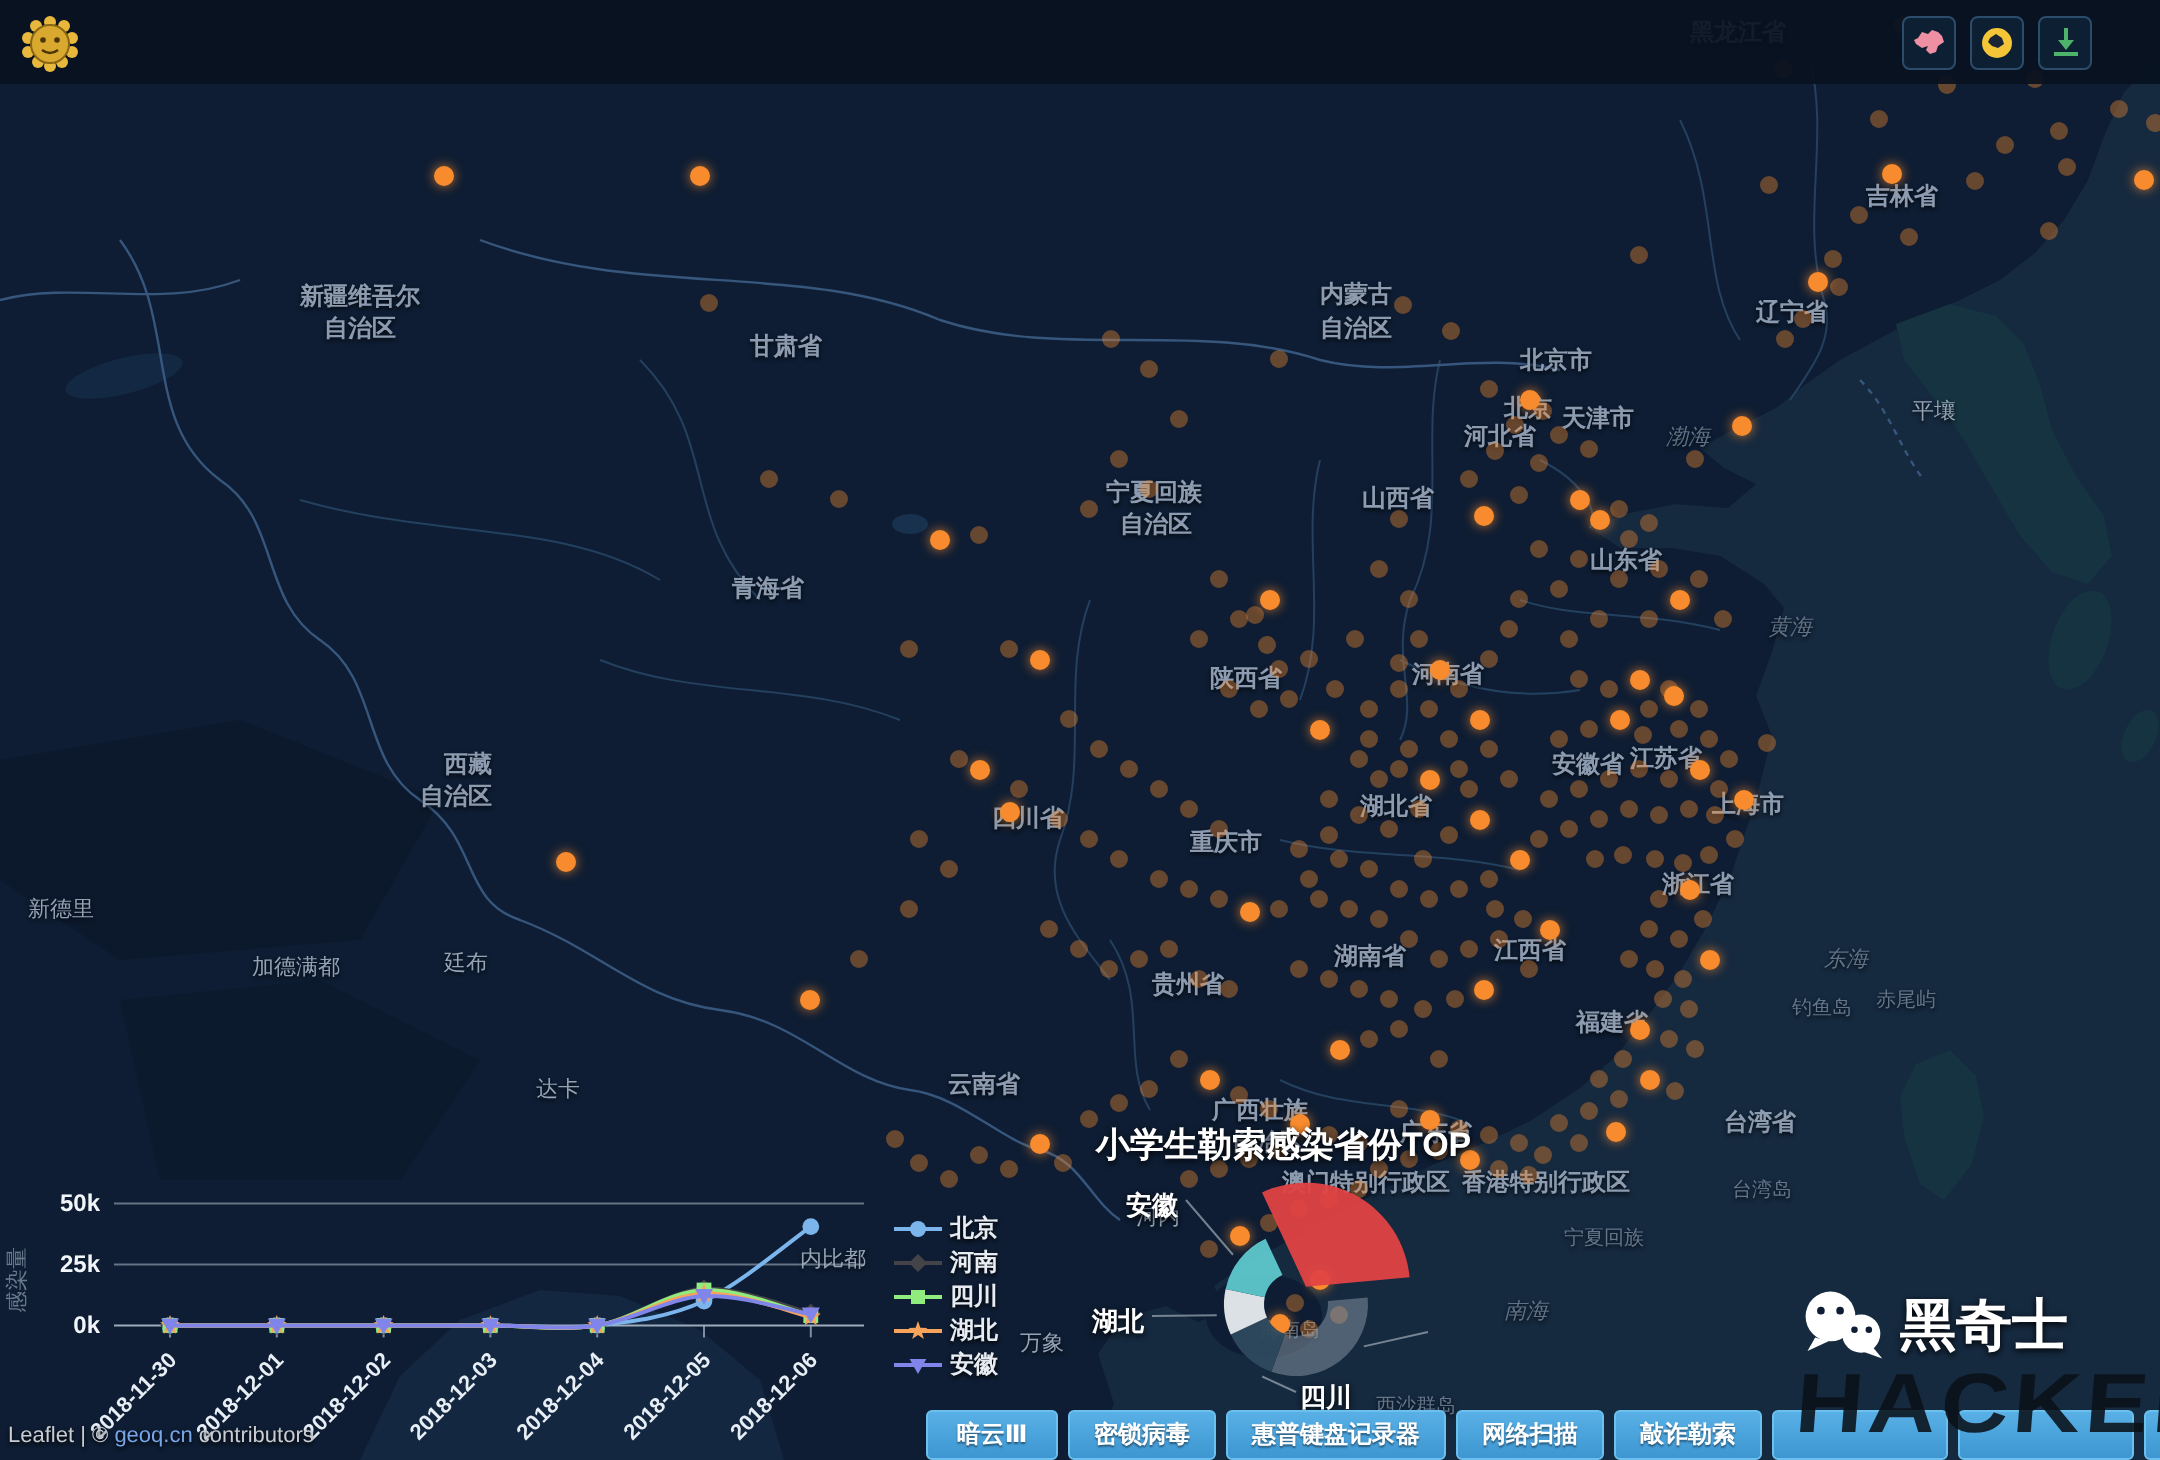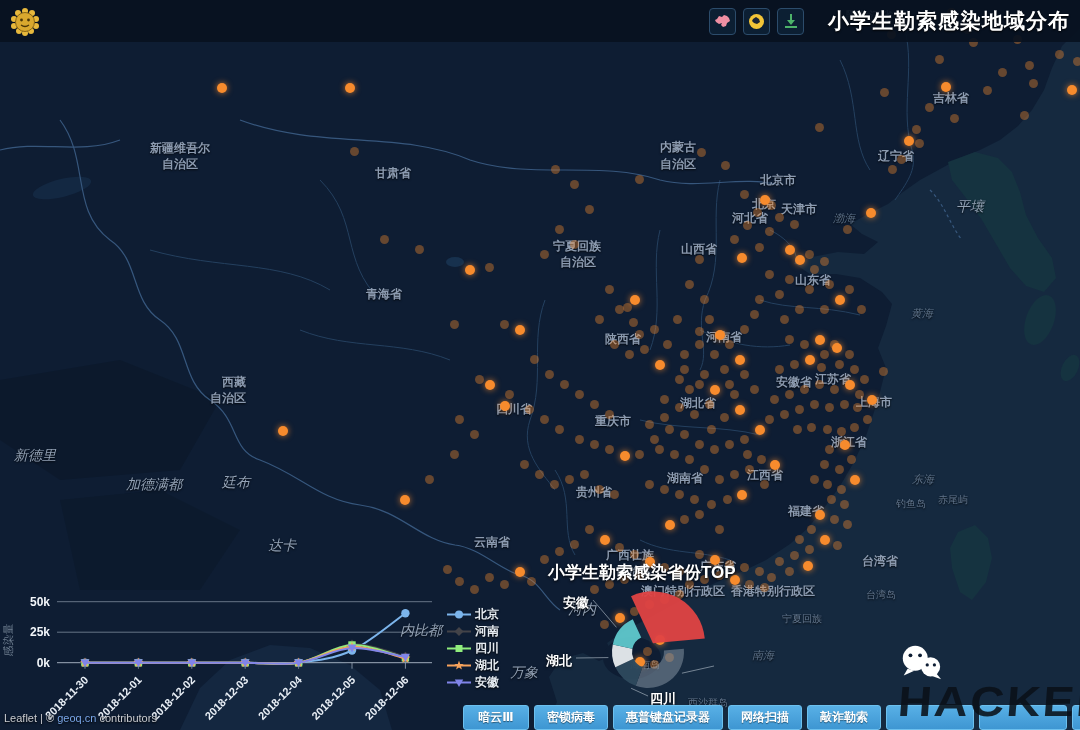--- a/index.html
+++ b/index.html
@@ -7,21 +7,21 @@
         background:#0e1d33;font-family:"Liberation Sans","DejaVu Sans",sans-serif;
         -webkit-font-smoothing:antialiased;}
   
   #map-base{position:absolute;left:0;top:0;z-index:0;}
   #map-labels{position:absolute;left:0;top:0;width:100%;height:100%;z-index:1;pointer-events:none;padding-left:46px;}
   #map-dots{position:absolute;left:0;top:0;width:100%;height:100%;z-index:2;pointer-events:none;}
   .ml{position:absolute;white-space:nowrap;text-shadow:0 1px 2px rgba(0,0,0,.8);}
   .ml-prov{color:#8c9bb0;font-size:12px;font-weight:bold;}
   .ml-sea{color:#5d7188;font-size:11px;font-style:italic;}
   .ml-isl{color:#62758c;font-size:10px;}
-  .ml-city{color:#93a2b5;font-size:14px;font-style:italic;}
+  .ml-city{color:#93a2b5;font-size:11px;}
   .dot{position:absolute;width:10px;height:10px;border-radius:50%;background:#f78b2d;}
   .dot.dim{opacity:.38;width:9px;height:9px;}
   .dot.bright{box-shadow:0 0 6px rgba(247,139,45,.8);}
   
   #header{position:absolute;left:0;top:0;width:100%;height:42px;z-index:5;
           background:rgba(8,17,32,.92);display:flex;align-items:center;padding:0 10px;box-sizing:border-box;}
   #app-title{color:#fff;font-size:21px;font-weight:bold;margin-left:12px;letter-spacing:2px;text-shadow:0 1px 2px #000;}
   #hdr-icons{margin-left:auto;display:flex;gap:7px;margin-right:24px;}
   .hdr-btn{width:25px;height:25px;border-radius:4px;background:#0c1f33;border:1px solid #2c4c6b;
            display:flex;align-items:center;justify-content:center;cursor:pointer;}
@@ -142,21 +142,21 @@
       <div class="ml ml-prov" style="left: 862px; top: 553px;">台湾省</div>
       <div class="ml ml-prov" style="left: 731px; top: 583px;">香港特别行政区</div>
       <div class="ml ml-prov" style="left: 641px; top: 583px; text-align: right;">澳门特别行政区</div>
       <div class="ml ml-isl" style="left: 782px; top: 612px;">宁夏回族</div>
       <div class="ml ml-isl" style="left: 630px; top: 658px;">海南岛</div>
       <div class="ml ml-isl" style="left: 688px; top: 696px;">西沙群岛</div>
       <div class="ml ml-isl" style="left: 866px; top: 588px;">台湾岛</div>
       <div class="ml ml-isl" style="left: 896px; top: 497px;">钓鱼岛</div>
       <div class="ml ml-isl" style="left: 938px; top: 493px;">赤尾屿</div>
       <div class="ml ml-sea" style="left: 833px; top: 211px;">渤海</div>
-      <div class="ml ml-sea" style="left: 911px; top: 306px; text-align: right;">黄海</div>
+      <div class="ml ml-sea" style="left: 884px; top: 306px; text-align: right;">黄海</div>
       <div class="ml ml-sea" style="left: 912px; top: 472px;">东海</div>
       <div class="ml ml-sea" style="left: 752px; top: 648px;">南海</div>
       <div class="ml ml-city" style="left: 956px; top: 198px;">平壤</div>
       <div class="ml ml-city" style="left: 14px; top: 447px;">新德里</div>
       <div class="ml ml-city" style="left: 126px; top: 476px;">加德满都</div>
       <div class="ml ml-city" style="left: 222px; top: 474px;">廷布</div>
       <div class="ml ml-city" style="left: 268px; top: 537px;">达卡</div>
       <div class="ml ml-city" style="left: 400px; top: 622px;">内比都</div>
       <div class="ml ml-city" style="left: 510px; top: 664px;">万象</div>
       <div class="ml ml-city" style="left: 568px; top: 601px;">河内</div>
@@ -479,21 +479,20 @@
             <path fill="#1a2434" d="M5,6 L8,4 11,6 12,9 9,11 6,10 4,8 Z"></path>
           </svg>
       </div>
       <div class="hdr-btn">
         <svg width="16" height="16" viewBox="0 0 16 16">
             <path fill="#4db36a" d="M7,1 h2 v6 h3 l-4,5 -4,-5 h3 Z"></path>
             <path fill="#4db36a" d="M2,13 h12 v2 h-12 Z"></path>
           </svg>
       </div>
     </div>
-    <div id="page-title">小学生勒索感染地域分布</div>
   </div>
 
   <svg id="trend-wrap" width="470" height="178">
       <line x1="57" x2="432" y1="49.700000000000045" y2="49.700000000000045" stroke="#aebccb" stroke-width="1" opacity="0.55"></line>
       <text x="50" y="53.700000000000045" text-anchor="end" fill="#f2f6fa" font-size="12" font-weight="bold">50k</text>
       <line x1="57" x2="432" y1="80.20000000000005" y2="80.20000000000005" stroke="#aebccb" stroke-width="1" opacity="0.55"></line>
       <text x="50" y="84.20000000000005" text-anchor="end" fill="#f2f6fa" font-size="12" font-weight="bold">25k</text>
       <line x1="57" x2="432" y1="110.70000000000005" y2="110.70000000000005" stroke="#aebccb" stroke-width="1" opacity="0.9"></line>
       <text x="50" y="114.70000000000005" text-anchor="end" fill="#f2f6fa" font-size="12" font-weight="bold">0k</text>
       <line x1="85" x2="85" y1="110.70000000000005" y2="116.70000000000005" stroke="#aebccb" opacity="0.7"></line>
@@ -624,20 +623,21 @@
       <svg width="46" height="42" viewBox="0 0 48 42">
         <circle cx="18" cy="16" r="13" fill="#fff"></circle>
         <polygon points="10,27 6,34 17,29" fill="#fff"></polygon>
         <circle cx="13" cy="13" r="2" fill="#0e1d33"></circle>
           <circle cx="23" cy="13" r="2" fill="#0e1d33"></circle>
         <circle cx="34" cy="25" r="10" fill="#fff"></circle>
         <polygon points="40,32 45,38 34,34" fill="#fff"></polygon>
         <circle cx="30.5" cy="23" r="1.7" fill="#0e1d33"></circle>
           <circle cx="38" cy="23" r="1.7" fill="#0e1d33"></circle>
       </svg>
+      <span>黑奇士</span>
     </div>
     <div id="wm-big">HACKED</div>
   </div>
 
   <div id="attrib">
     <span>Leaflet</span>
     <span>|</span>
     <span>©</span>
     <a>geoq.cn</a>
     <span>contributors</span>

